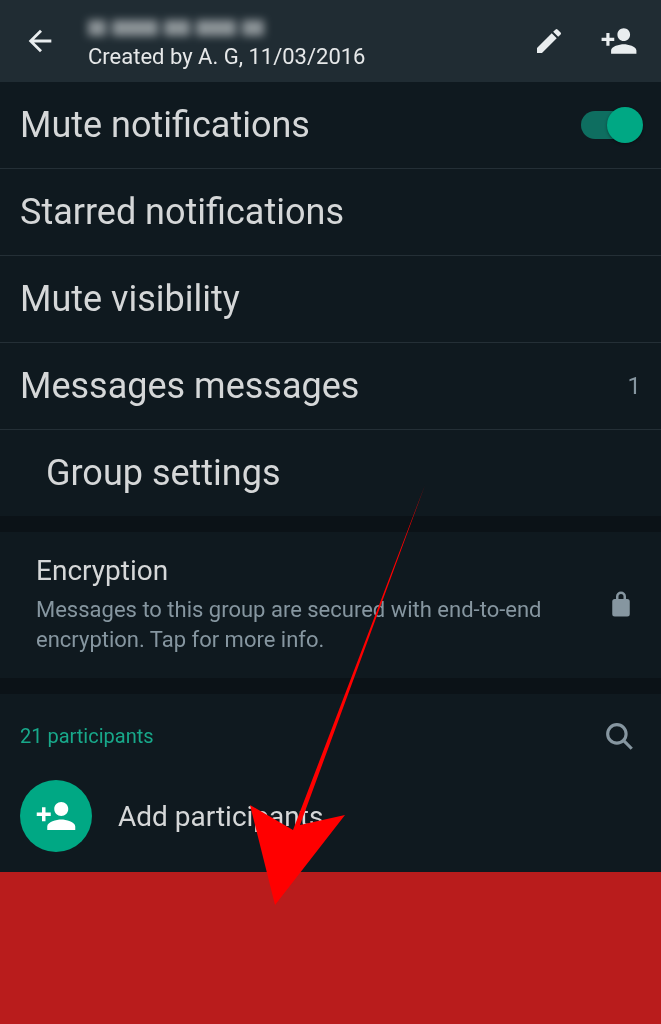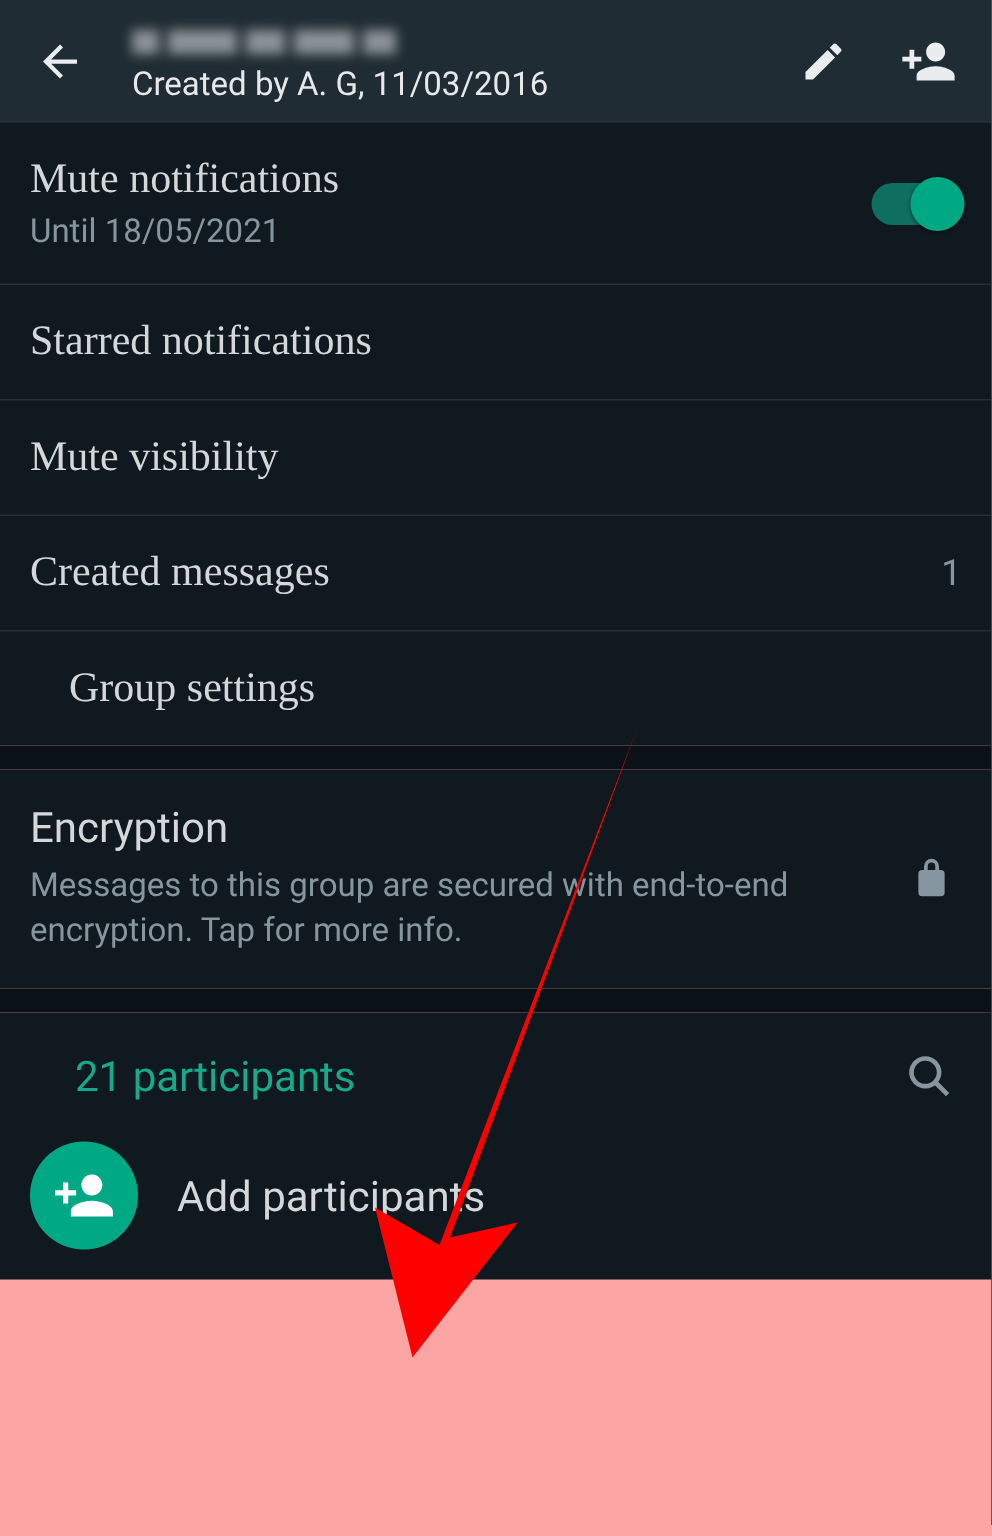--- a/index.html
+++ b/index.html
@@ -1,53 +1,53 @@
 <!DOCTYPE html>
 <html><head>
 <meta charset="utf-8">
 <style>
   * { margin: 0; padding: 0; box-sizing: border-box; }
   html, body { width: 661px; height: 1024px; overflow: hidden; font-family: Roboto, "Helvetica Neue", Arial, sans-serif; background:#0f191f; color:#d5d7d8; }
-  .app { width:661px; height:1024px; background:#fca5a5; position:relative; }
+  .app { width:661px; height:1024px; background:#b91c1c; position:relative; }
 
   
   .header { height:82px; background:#202c33; display:flex; align-items:center; padding:0 20px; color:#e9edef; }
   .back-btn { width:40px; height:40px; display:flex; align-items:center; justify-content:center; cursor:pointer; margin-right:28px; }
   .header-title-wrap { flex:1; display:flex; flex-direction:column; justify-content:center; }
   .header-title { font-size:30px; font-weight:500; color:#d5d7d8; height:28px; display:flex; align-items:center; gap:6px; filter:blur(4px); opacity:.75; }
   .header-title .blk { display:inline-block; height:16px; background:#b0b6b9; }
   .header-sub { font-size:22px; color:#e6e8e9; margin-top:2px; }
   .header-icons { display:flex; align-items:center; gap:26px; margin-left:12px; }
   .hicon { width:44px; height:44px; display:flex; align-items:center; justify-content:center; cursor:pointer; }
 
   
   .section { background:#0f191f; }
   .gap { height:16px; background:#0b1217; }
 
   .row { padding:22px 20px; border-bottom:1px solid rgba(134,150,160,.18); display:flex; align-items:center; cursor:pointer; }
   .row:last-child { border-bottom:none;padding-left:46px; }
   .row-text { flex:1; display:flex; flex-direction:column; gap:6px; }
-  .row-title { font-size:28px; color:#d5d7d8; font-weight:400;font-family:Liberation Serif, serif; }
+  .row-title { font-size:36px; color:#d5d7d8; font-weight:400; }
   .row-sub { font-size:22px; color:#8696a0; }
   .row-value { font-size:24px; color:#8696a0; margin-left:12px; }
   .row-icon { width:40px; display:flex; align-items:center; justify-content:center; margin-left:12px; }
 
   
   .toggle { width:60px; height:28px; border-radius:14px; background:#0e6e60; position:relative; }
   .toggle .knob { position:absolute; right:-2px; top:-4px; width:36px; height:36px; border-radius:50%; background:#00a884; box-shadow:0 1px 3px rgba(0,0,0,.4); }
 
   
   .enc-row { display:flex; padding:22px 20px 24px 20px; align-items:center; }
-  .enc-text { flex:1; padding-right:20px; }
+  .enc-text { flex:1; padding-right:20px;margin-left:16px; }
   .enc-title { font-size:28px; color:#d5d7d8; margin-bottom:8px; }
   .enc-desc  { font-size:22px; color:#8696a0; line-height:1.35; }
 
   
   .part-header { display:flex; align-items:center; justify-content:space-between; padding:20px 20px 8px 20px; }
-  .part-count { font-size:28px; color:#18a88a; font-weight:400;margin-left:30px; }
+  .part-count { font-size:20px; color:#18a88a; font-weight:400; }
   .search-btn { width:44px; height:44px; display:flex; align-items:center; justify-content:center; cursor:pointer; }
 
   .add-row { display:flex; align-items:center; padding:14px 20px 20px 20px; gap:26px; cursor:pointer; }
   .add-avatar { width:72px; height:72px; border-radius:50%; background:#00a884; display:flex; align-items:center; justify-content:center; }
   .add-label { font-size:28px; color:#d5d7d8; }
 
   
   .arrow-svg { position:absolute; left:245px; top:480px; width:200px; height:430px; pointer-events:none; }
 
 </style>
@@ -83,42 +83,41 @@
             <path d="M15 12c2.21 0 4-1.79 4-4s-1.79-4-4-4-4 1.79-4 4 1.79 4 4 4zm-9-2V7H4v3H1v2h3v3h2v-3h3v-2H6zm9 4c-2.67 0-8 1.34-8 4v2h16v-2c0-2.66-5.33-4-8-4z"></path>
           </svg>
       </div>
     </div>
   </div>
 
   <div class="section">
     <div class="row">
       <div class="row-text">
         <div class="row-title">Mute notifications</div>
-        <div class="row-sub">Until 18/05/2021</div>
       </div>
       <div class="toggle">
           <div class="knob"></div>
         </div>
     </div>
 
     <div class="row">
       <div class="row-text">
         <div class="row-title">Starred notifications</div>
       </div>
     </div>
 
     <div class="row">
       <div class="row-text">
         <div class="row-title">Mute visibility</div>
       </div>
     </div>
 
     <div class="row">
       <div class="row-text">
-        <div class="row-title">Created messages</div>
+        <div class="row-title">Messages messages</div>
       </div>
       <div class="row-value">1</div>
     </div>
 
     <div class="row" style="border-bottom:none">
       <div class="row-text">
         <div class="row-title">Group settings</div>
       </div>
     </div>
   </div>

